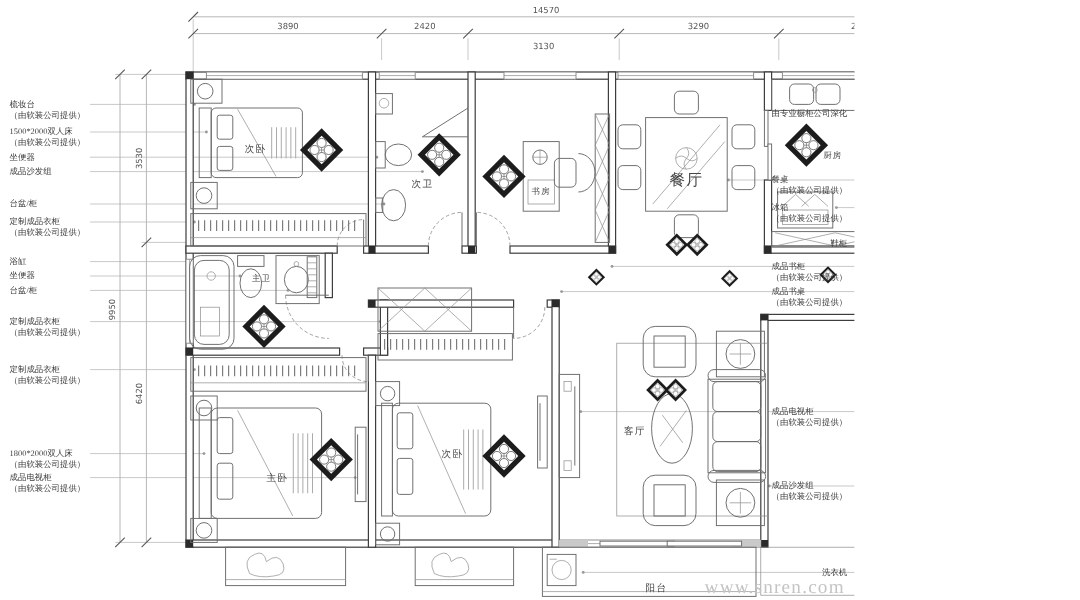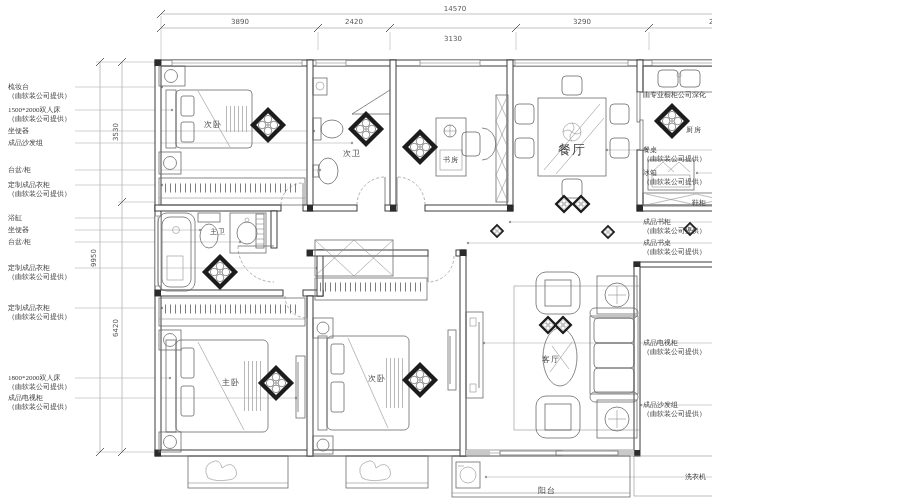--- a/index.html
+++ b/index.html
@@ -428,23 +428,23 @@
   <div class="dimv" style="left:766px;top:233px">1590</div>
   <div class="dimv" style="left:766px;top:358px">4630</div>
   <div class="dimv" style="left:786px;top:258px">9950</div>
 
   <div class="room" style="left:213px;top:124px">次卧</div>
   <div class="room" style="left:352px;top:153px">次卫</div>
   <div class="room" style="left:451px;top:160px;font-size:7px">书房</div>
   <div class="room" style="left:572px;top:150px;font-size:13px">餐厅</div>
   <div class="room" style="left:694px;top:130px;font-size:7px">厨房</div>
   <div class="room" style="left:218px;top:232px;font-size:7px">主卫</div>
-  <div class="room" style="left:231px;top:382px">主卧</div>
+  <div class="room" style="left:231px;top:398px">主卧</div>
   <div class="room" style="left:377px;top:378px">次卧</div>
-  <div class="room" style="left:551px;top:359px">客厅</div>
+  <div class="room" style="left:529px;top:359px">客厅</div>
   <div class="room" style="left:547px;top:490px">阳台</div>
 
   <div class="lab lab-l" style="top:83px">
       <span class="t">梳妆台</span>
       <span class="s">（由软装公司提供）</span>
     </div>
   <div class="lab lab-l" style="top:106px">
       <span class="t">1500*2000双人床</span>
       <span class="s">（由软装公司提供）</span>
     </div>
@@ -514,13 +514,14 @@
       <span class="s">（由软装公司提供）</span>
     </div>
   <div class="lab lab-r" style="top:401px">
       <span class="t">成品沙发组</span>
       <span class="s">（由软装公司提供）</span>
     </div>
   <div class="lab lab-r" style="top:473px">
       <span class="t">洗衣机</span>
     </div>
 
+  <div class="wm">www.snren.com</div>
 </div>
 
 </body></html>

